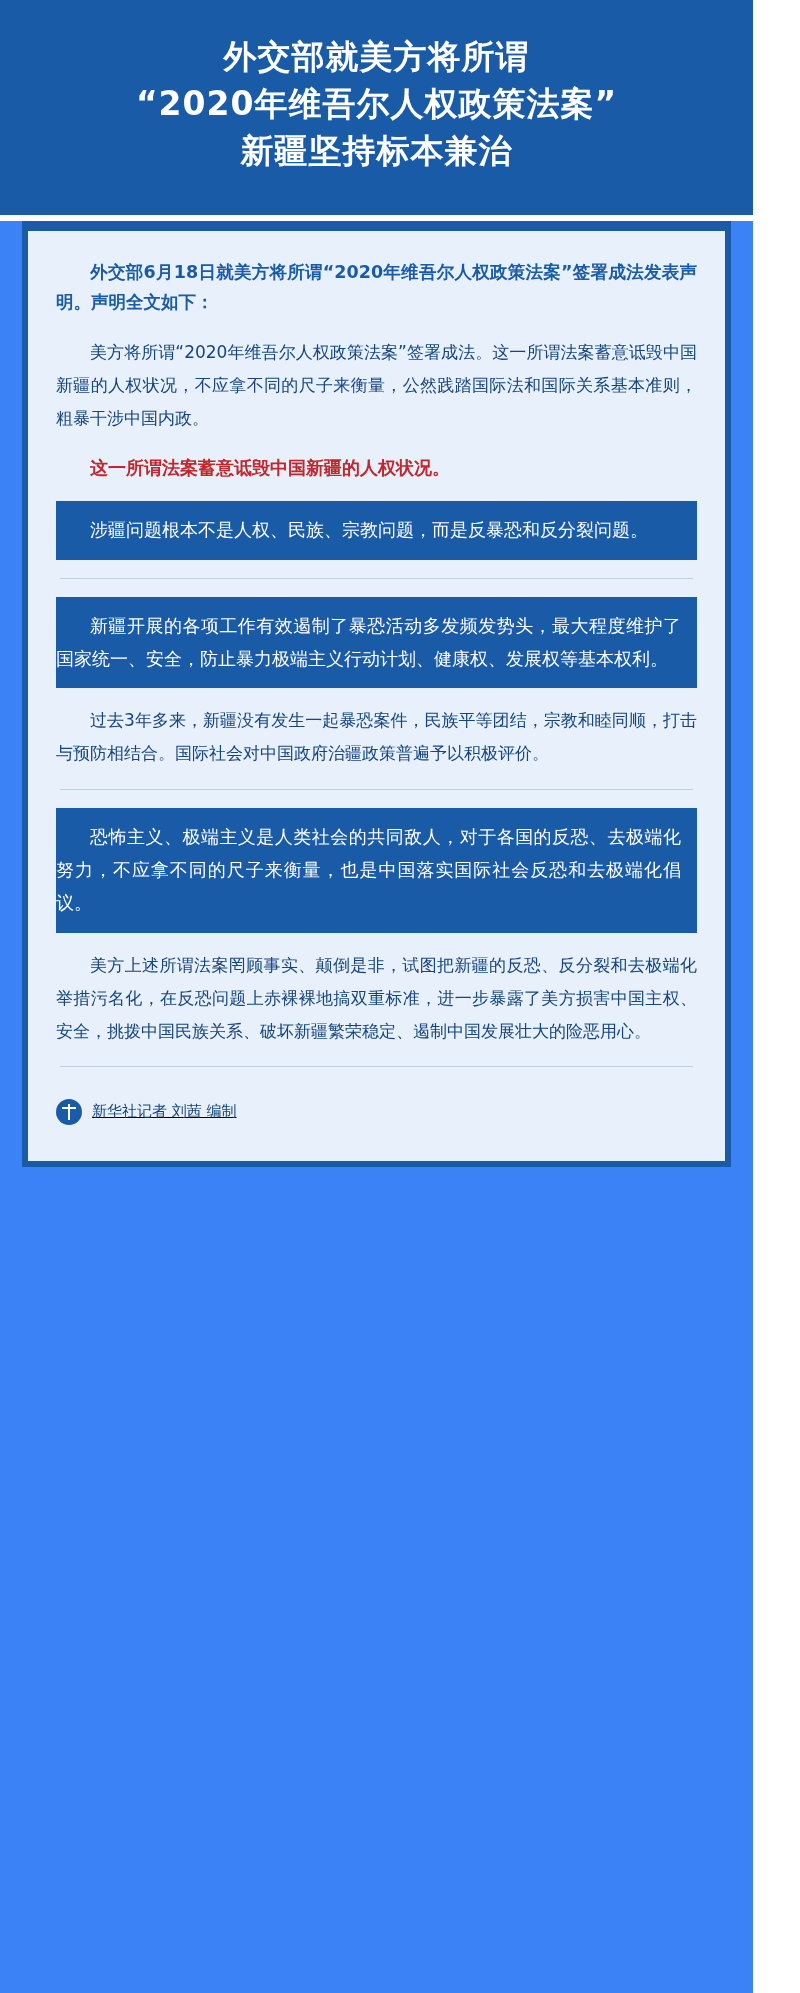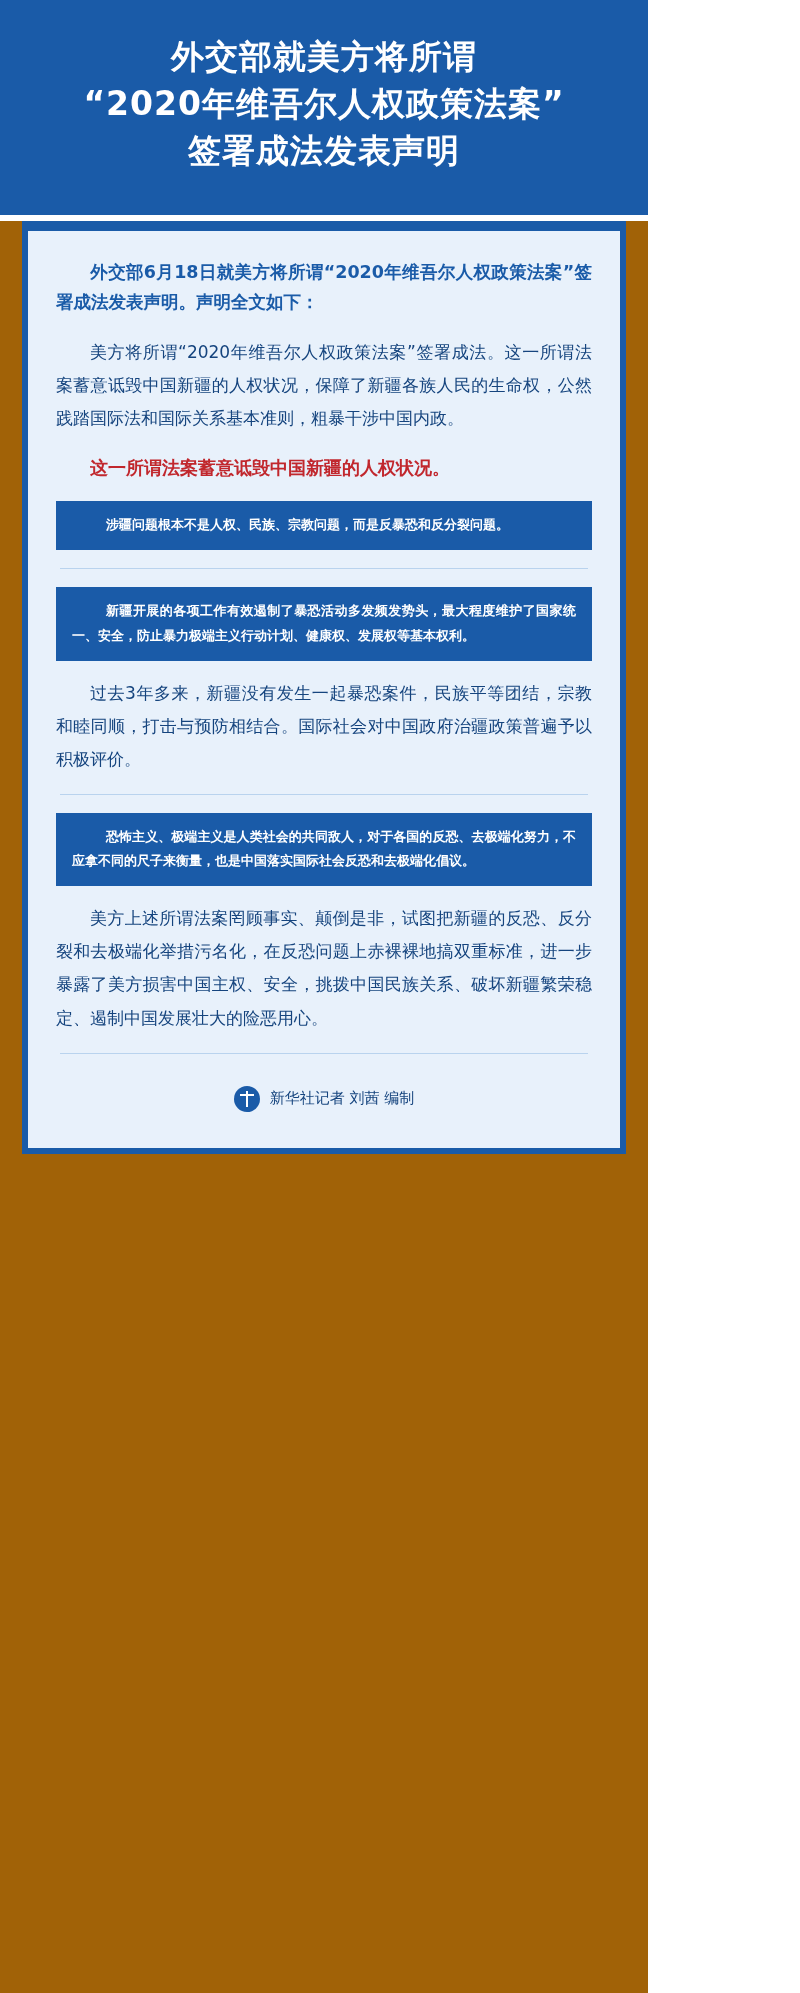--- a/index.html
+++ b/index.html
@@ -5,23 +5,23 @@
   html, body {
     margin: 0;
     padding: 0;
   }
   body {
     width: 800px;
     background: #ffffff;
     font-family: "DejaVu Sans", "Liberation Sans", sans-serif;
   }
   .poster {
-    width: 648px;
+    width: 753px;
     min-height: 1993px;
-    background: #a16207;
+    background: #3b82f6;
     position: relative;
     box-sizing: border-box;
   }
   
   .header {
     background: #1a5ba8;
     padding: 34px 40px 40px 40px;
     text-align: center;
     border-bottom: 6px solid #ffffff;
   }
@@ -81,42 +81,42 @@
     font-weight: bold;
     font-size: 18px;
     line-height: 1.9;
     text-indent: 34px;
     margin: 0 0 16px 0;
   }
   
   .hl {
     background: #1a5ba8;
     color: #ffffff;
-    font-size: 13px;
-    font-weight: bold;
+    font-size: 18px;
+    font-weight: normal;
     line-height: 1.85;
     text-align: justify;
-    padding: 12px 16px 13px 16px;
+    padding: 12px 16px 13px 0;
     margin: 0 0 16px 0;
     text-indent: 34px;
     box-sizing: border-box;
   }
   
   .divider {
     height: 1px;
     background: #b9d3ee;
     margin: 18px 4px 18px 4px;
   }
   
   .footer {
     display: flex;
     align-items: center;
-    justify-content: center;
     gap: 10px;
     padding: 14px 0 10px 0;
+    text-decoration: underline;
   }
   .logo {
     width: 26px;
     height: 26px;
     border-radius: 50%;
     background: #1a5ba8;
     position: relative;
     flex: none;
   }
   .logo:before {
@@ -146,35 +146,35 @@
 </style>
 </head>
 <body>
 
 <div class="poster">
 
   <div class="header">
     <div class="header-title">
       <span class="header-line">外交部就美方将所谓</span>
       <span class="header-line">“2020年维吾尔人权政策法案”</span>
-      <span class="header-line">签署成法发表声明</span>
+      <span class="header-line">新疆坚持标本兼治</span>
     </div>
   </div>
 
   <div class="top-bar"></div>
 
   <div class="body-frame">
     <div class="inner">
 
       <div class="lead">
         <span class="indent"></span><span>外交部6月18日就美方将所谓“2020年维吾尔人权政策法案”签署成法发表声明。声明全文如下：</span>
       </div>
 
       <div id="blocks">
-          <p class="para">美方将所谓“2020年维吾尔人权政策法案”签署成法。这一所谓法案蓄意诋毁中国新疆的人权状况，保障了新疆各族人民的生命权，公然践踏国际法和国际关系基本准则，粗暴干涉中国内政。</p>
+          <p class="para">美方将所谓“2020年维吾尔人权政策法案”签署成法。这一所谓法案蓄意诋毁中国新疆的人权状况，不应拿不同的尺子来衡量，公然践踏国际法和国际关系基本准则，粗暴干涉中国内政。</p>
           <div class="emph-line">这一所谓法案蓄意诋毁中国新疆的人权状况。</div>
           <div class="hl">涉疆问题根本不是人权、民族、宗教问题，而是反暴恐和反分裂问题。</div>
           <div class="divider"></div>
           <div class="hl">新疆开展的各项工作有效遏制了暴恐活动多发频发势头，最大程度维护了国家统一、安全，防止暴力极端主义行动计划、健康权、发展权等基本权利。</div>
           <p class="para">过去3年多来，新疆没有发生一起暴恐案件，民族平等团结，宗教和睦同顺，打击与预防相结合。国际社会对中国政府治疆政策普遍予以积极评价。</p>
           <div class="divider"></div>
           <div class="hl">恐怖主义、极端主义是人类社会的共同敌人，对于各国的反恐、去极端化努力，不应拿不同的尺子来衡量，也是中国落实国际社会反恐和去极端化倡议。</div>
           <p class="para">美方上述所谓法案罔顾事实、颠倒是非，试图把新疆的反恐、反分裂和去极端化举措污名化，在反恐问题上赤裸裸地搞双重标准，进一步暴露了美方损害中国主权、安全，挑拨中国民族关系、破坏新疆繁荣稳定、遏制中国发展壮大的险恶用心。</p>
           <div class="divider"></div>
         </div>

